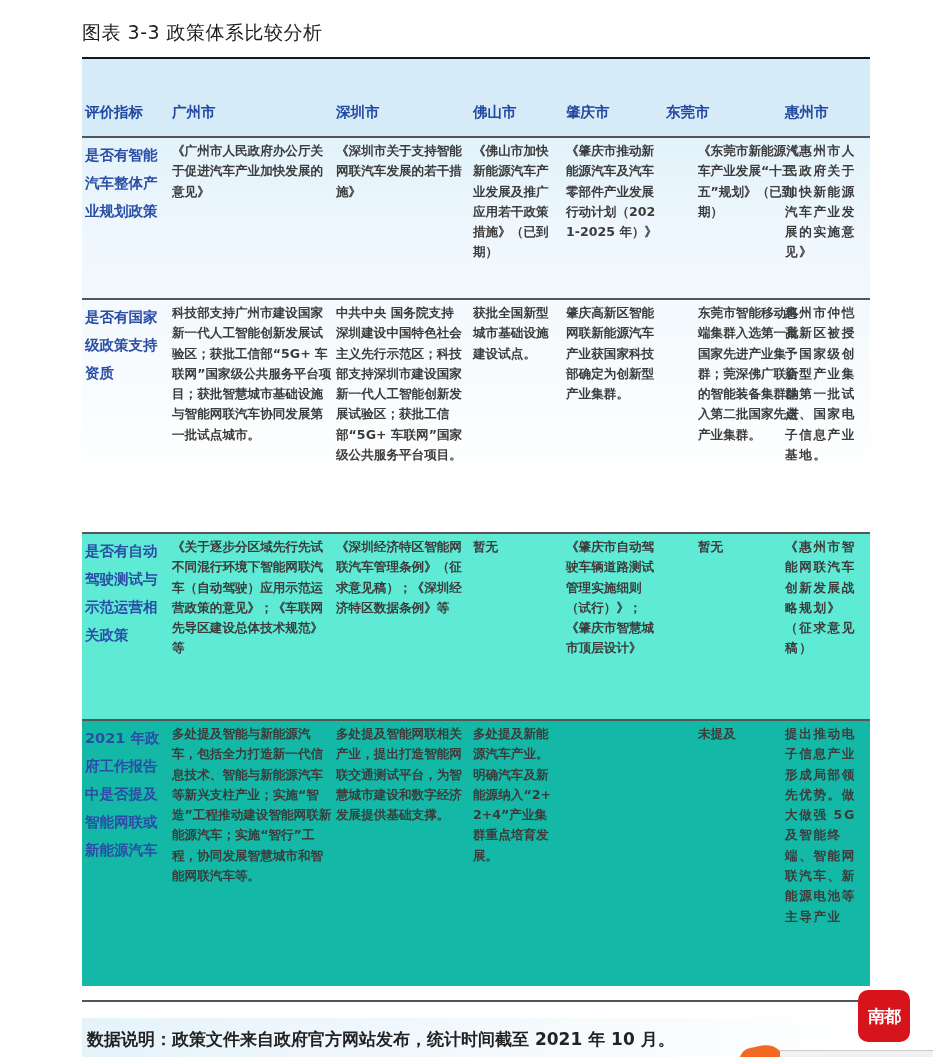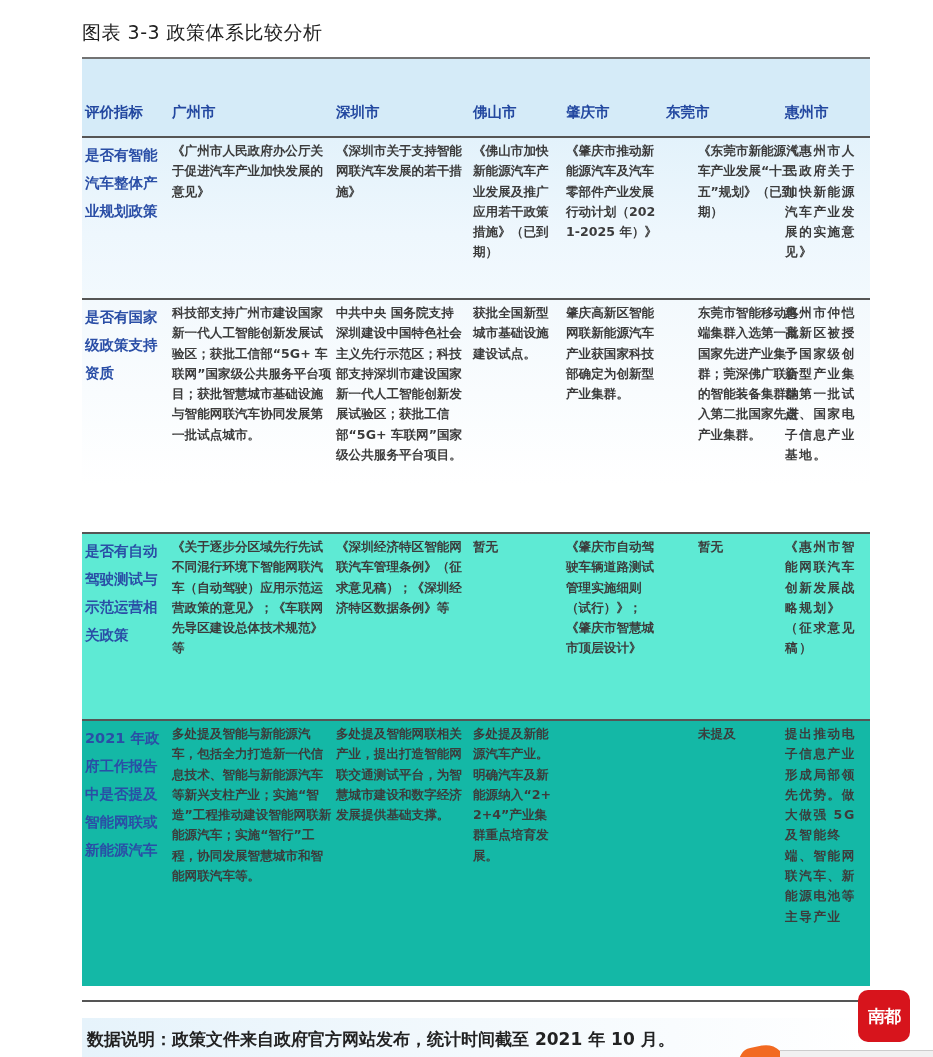--- a/index.html
+++ b/index.html
@@ -11,21 +11,21 @@
     }
     .title {
       position: absolute; left: 82px; top: 20px;
       font-size: 19px; font-weight: normal; color: #1e1e1e;
       letter-spacing: 0.5px;
     }
     .table {
       position: absolute; left: 82px; top: 57px; width: 788px;
     }
     .thead {
-      height: 77px; border-top: 2px solid #737373;
+      height: 77px; border-top: 2px solid #0f172a;
       background: #d5ebf8; position: relative; text-decoration: underline;
     }
     .th {
       position: absolute; top: 44px;
       font-size: 14.5px; font-weight: bold; color: #2348a0;
       white-space: nowrap;
     }
     .row {
       position: relative; border-top: 2px solid #555555;
     }

